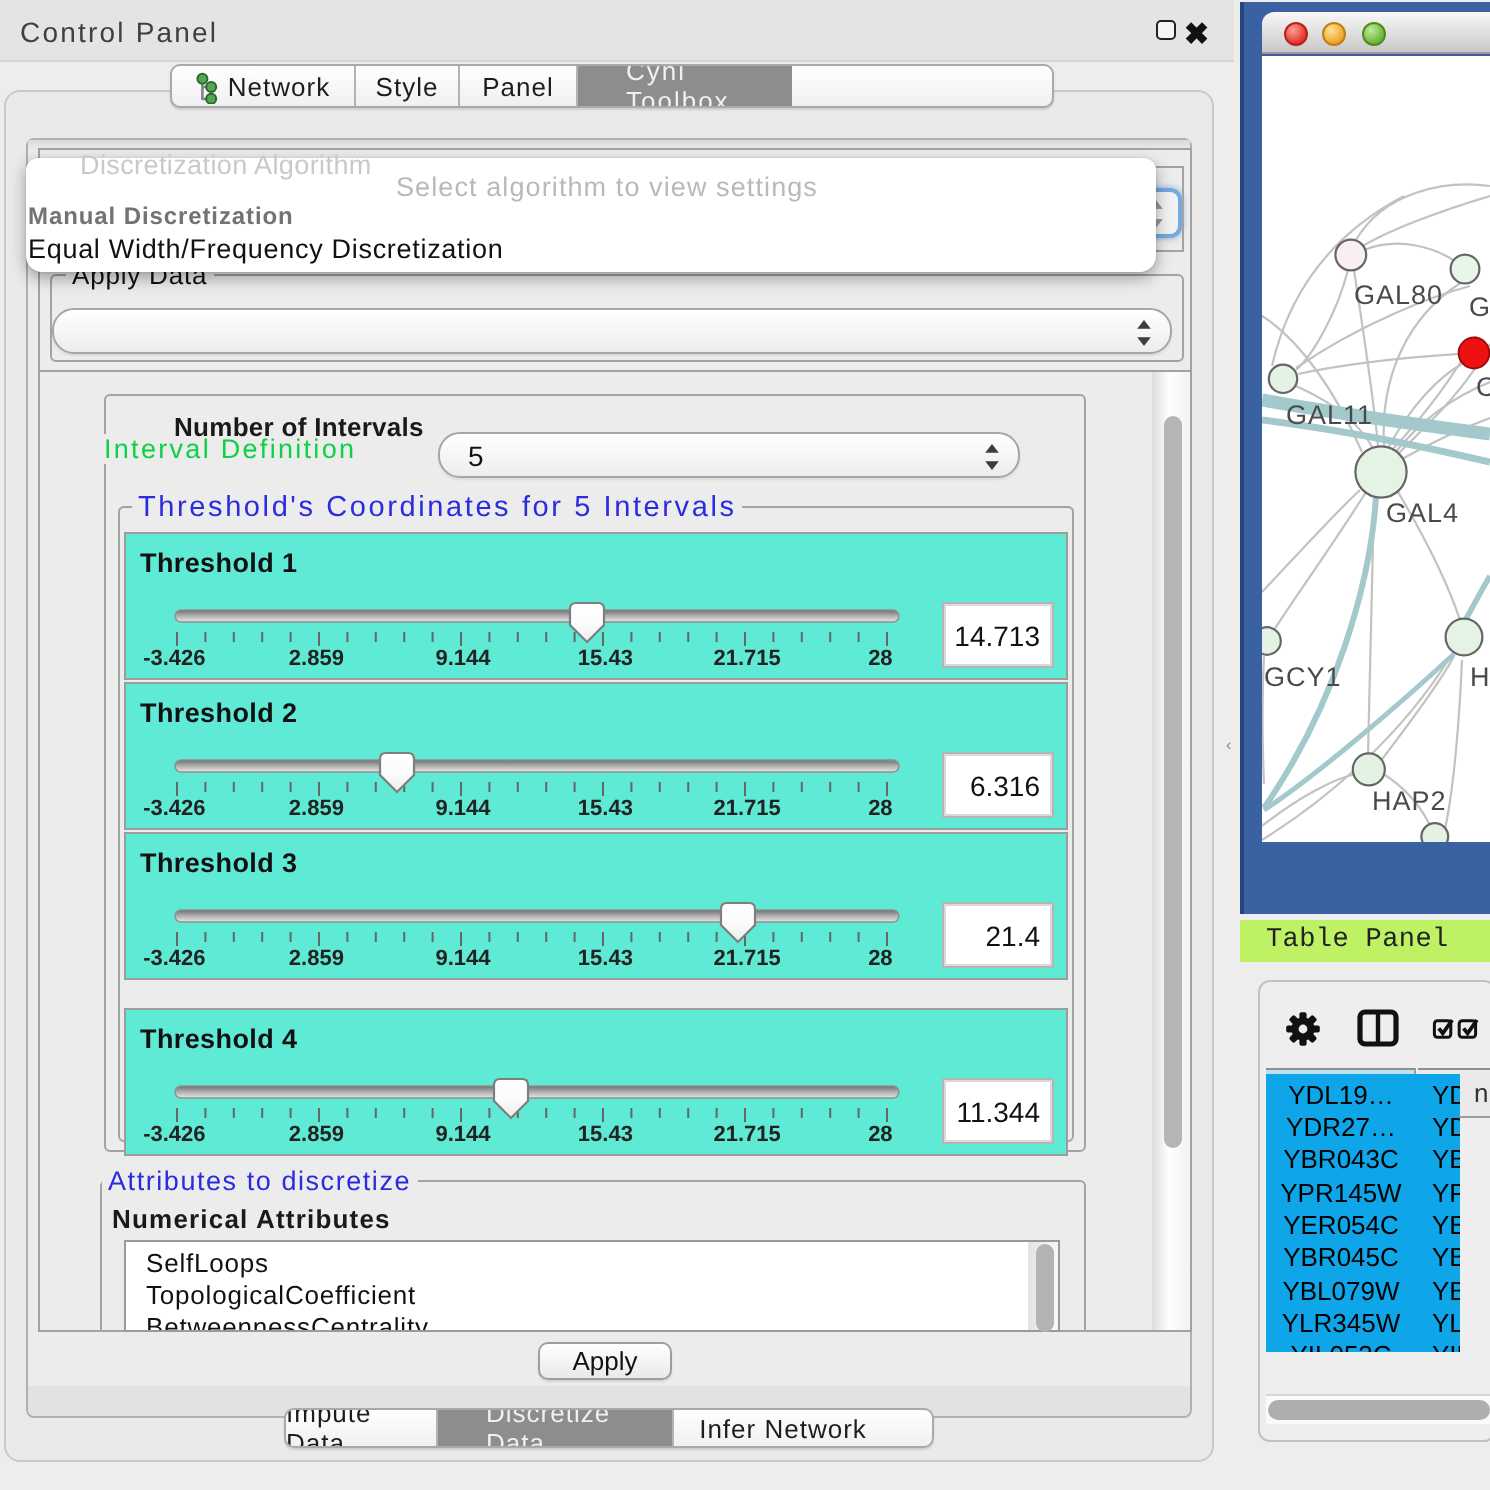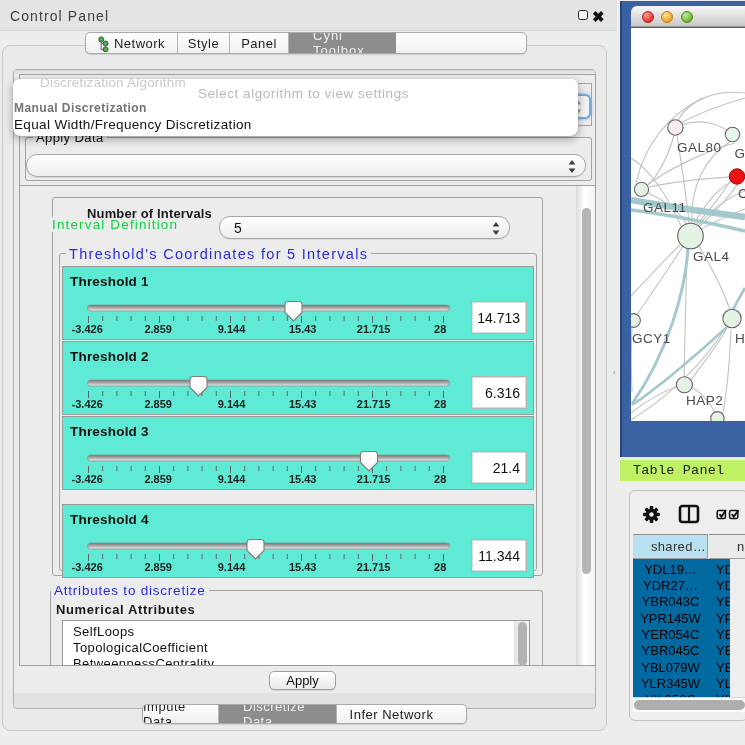--- a/index.html
+++ b/index.html
@@ -75,21 +75,21 @@
 #macbar { left:631px; top:6px; width:114px; height:21px; background:linear-gradient(180deg,#f8f8f8,#c8c8c8); border-radius:6px 0 0 0; border-bottom:1px solid #9a9a9a; }
 .light { position:absolute; width:12px; height:12px; border-radius:50%; top:11px; }
 #canvas { left:631px; top:28px; width:114px; height:393px; background:#ffffff; }
 
 
 #tp-bar { left:620px; top:460px; width:125px; height:21px; background:#bef264;font-family:Liberation Mono, monospace; }
 #tp-bar span { position:absolute; left:13px; top:3px; font-size:13.5px; color:#222; letter-spacing:0.2px; }
 #tablebox { left:629px; top:490px; width:119px; height:231px; border:1px solid #c2c2c2; border-radius:6px; background:#eeeeee; }
 #thead1 { left:633px; top:534px; width:75px; height:25px; background:#b9e1ef; border-top:1px solid #8e8e8e; border-bottom:1px solid #9e9e9e; border-right:1px solid #9e9e9e; text-align:center; text-indent:17px; letter-spacing:0.35px; font-size:13px; color:#333; line-height:24px; }
 #thead2 { left:709px; top:534px; width:36px; height:25px; background:#eaeaea; border-top:1px solid #8e8e8e; border-bottom:1px solid #9e9e9e; font-size:13px; color:#333; line-height:24px; }
-#trows { left:633px; top:559px; width:97px; height:139px; background:#0369a1; overflow:hidden; font-size:13px; color:#000; }
+#trows { left:633px; top:537px; width:97px; height:139px; background:#0ea5e9; overflow:hidden; font-size:13px; color:#000; }
 .trow { position:absolute; width:100%; }
 .c1 { position:absolute; left:0; width:75px; text-align:center; }
 .c2 { position:absolute; left:83px; }
 #hsb-track { left:633px; top:697px; width:112px; height:15px; background:#fafafa; border-top:1px solid #d5d5d5; }
 #hsb-thumb { left:634px; top:699.5px; width:111px; height:10px; border-radius:5px; background:#aeaeae; }
 </style>
 </head>
 <body>
 
 <div id="titlebar" class="abs">

